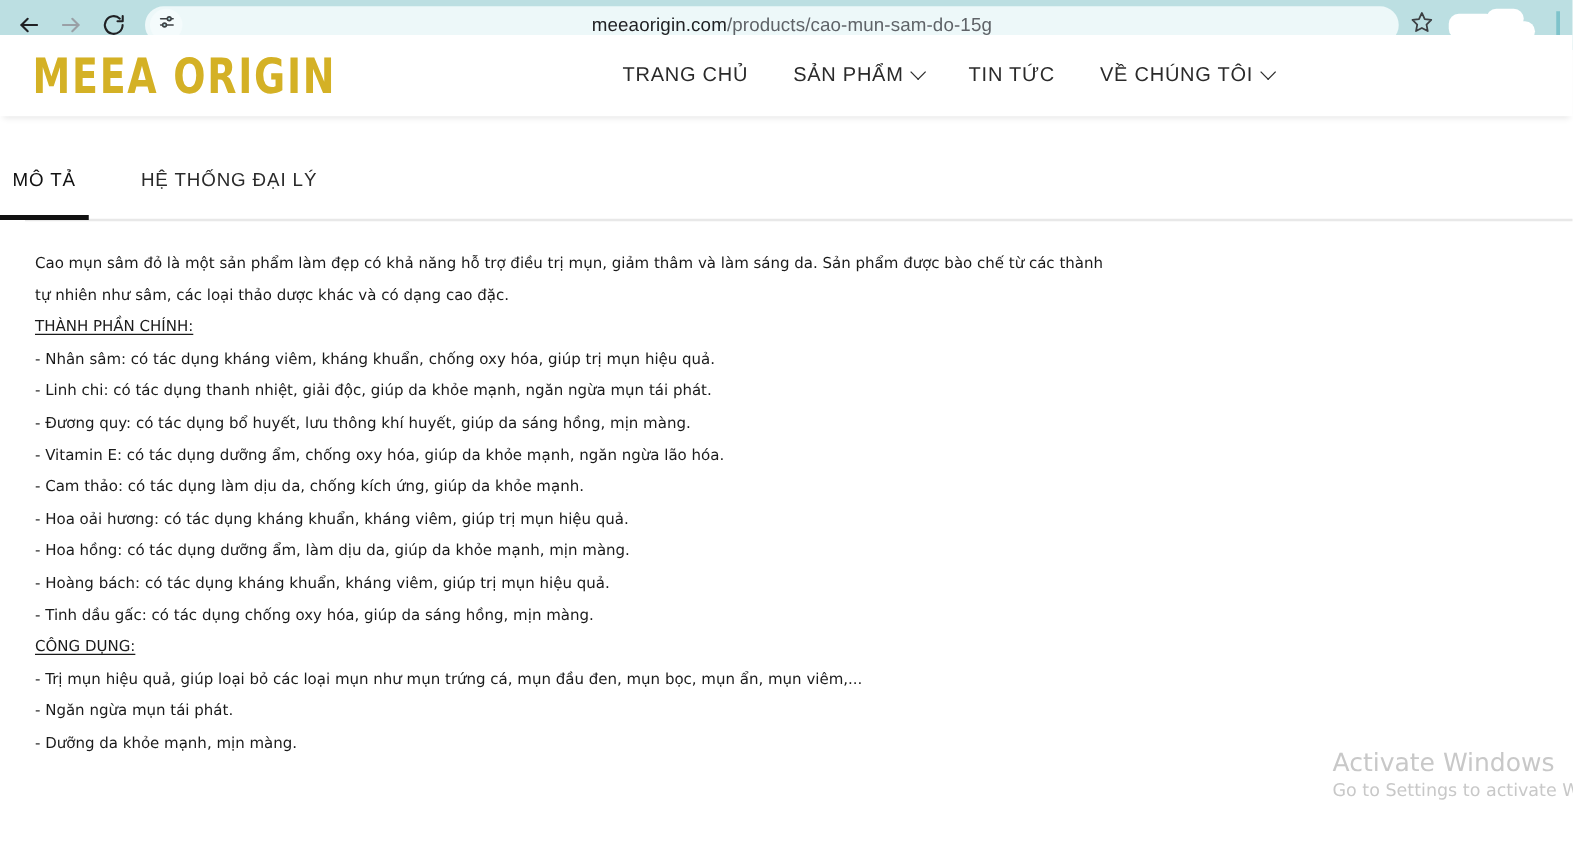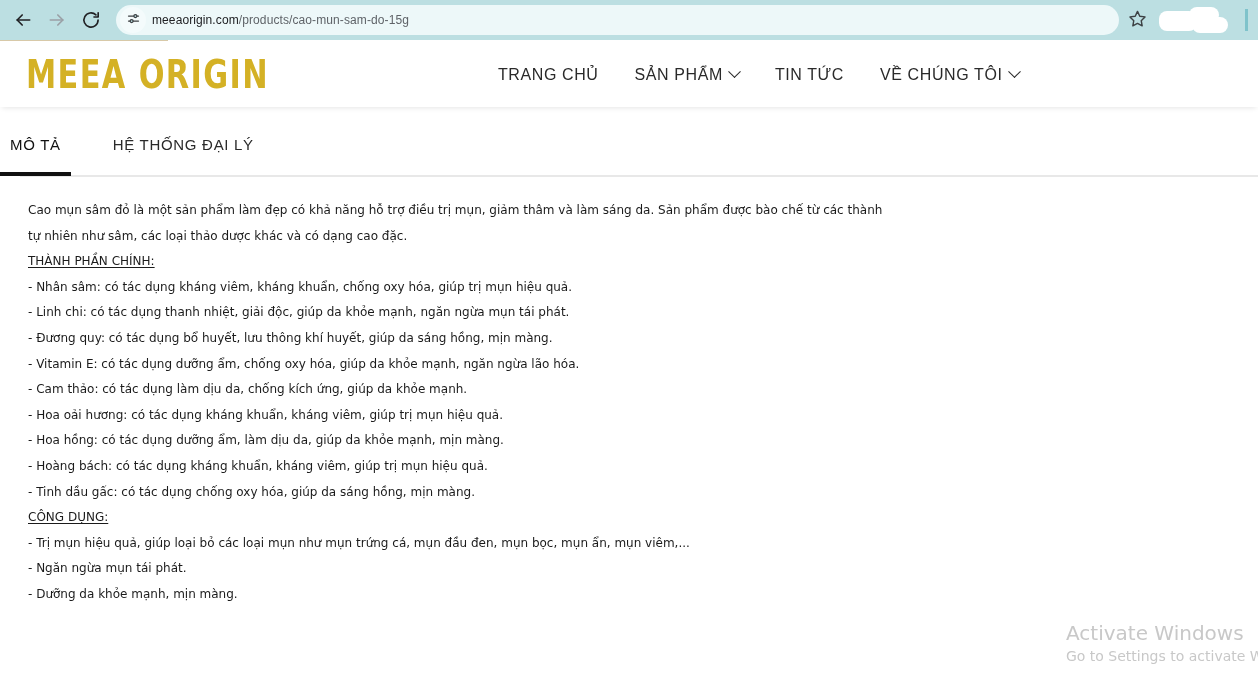--- a/index.html
+++ b/index.html
@@ -40,26 +40,27 @@
   }
   .site-info {
     width: 26px; height: 26px;
     border-radius: 50%;
     background: #f4fbfc;
     display: flex; align-items: center; justify-content: center;
     flex: 0 0 auto;
     margin-right: 6px;
   }
   .url-text {
-    font-size: 12px;
+    font-size: 15px;
     color: #5f6368;
     white-space: nowrap;
     overflow: hidden;
     letter-spacing: 0.1px;
     flex: 1 1 auto;
+    text-align: center;
   }
   .url-text .domain { color: #202124; }
   .star-btn {
     width: 28px; height: 28px;
     display: flex; align-items: center; justify-content: center;
     flex: 0 0 auto;
     margin-right: 2px;
   }
   .redacted-blob {
     width: 78px; height: 26px;
@@ -100,21 +101,21 @@
     letter-spacing: 3px;
   }
   .clipped-strip .ghost-rule {
     position: absolute; top: 0px; left: 0; width: 168px; height: 1px;
     background: #d8c9a8;
   }
 
   
   .site-header {
     position: absolute;
-    top: 42px; left: 0;
+    top: 28px; left: 0;
     width: 1258px; height: 65px;
     background: #ffffff;
     display: flex; align-items: center;
     box-shadow: 0 3px 5px -2px rgba(0,0,0,0.10);
     z-index: 5;
   }
   .logo {
     margin-left: 26px;
     font-family: "DejaVu Sans", sans-serif;
     font-weight: bold;
@@ -201,21 +202,21 @@
   .section-title {
     margin-top: 16px;
     text-decoration: underline;
     text-underline-offset: 2px;
   }
   .bullet { white-space: nowrap; }
 
   
   .watermark {
     position: absolute;
-    right: 0; bottom: 8px;
+    right: 0; bottom: 31px;
     width: 200px;
     text-align: left;
     padding-left: 8px;
     font-family: "DejaVu Sans", sans-serif;
     color: #c8c8c8;
     pointer-events: none;
     z-index: 9;
   }
   .wm-title { font-size: 20px; line-height: 26px; }
   .wm-sub { font-size: 14px; line-height: 20px; white-space: nowrap; }

